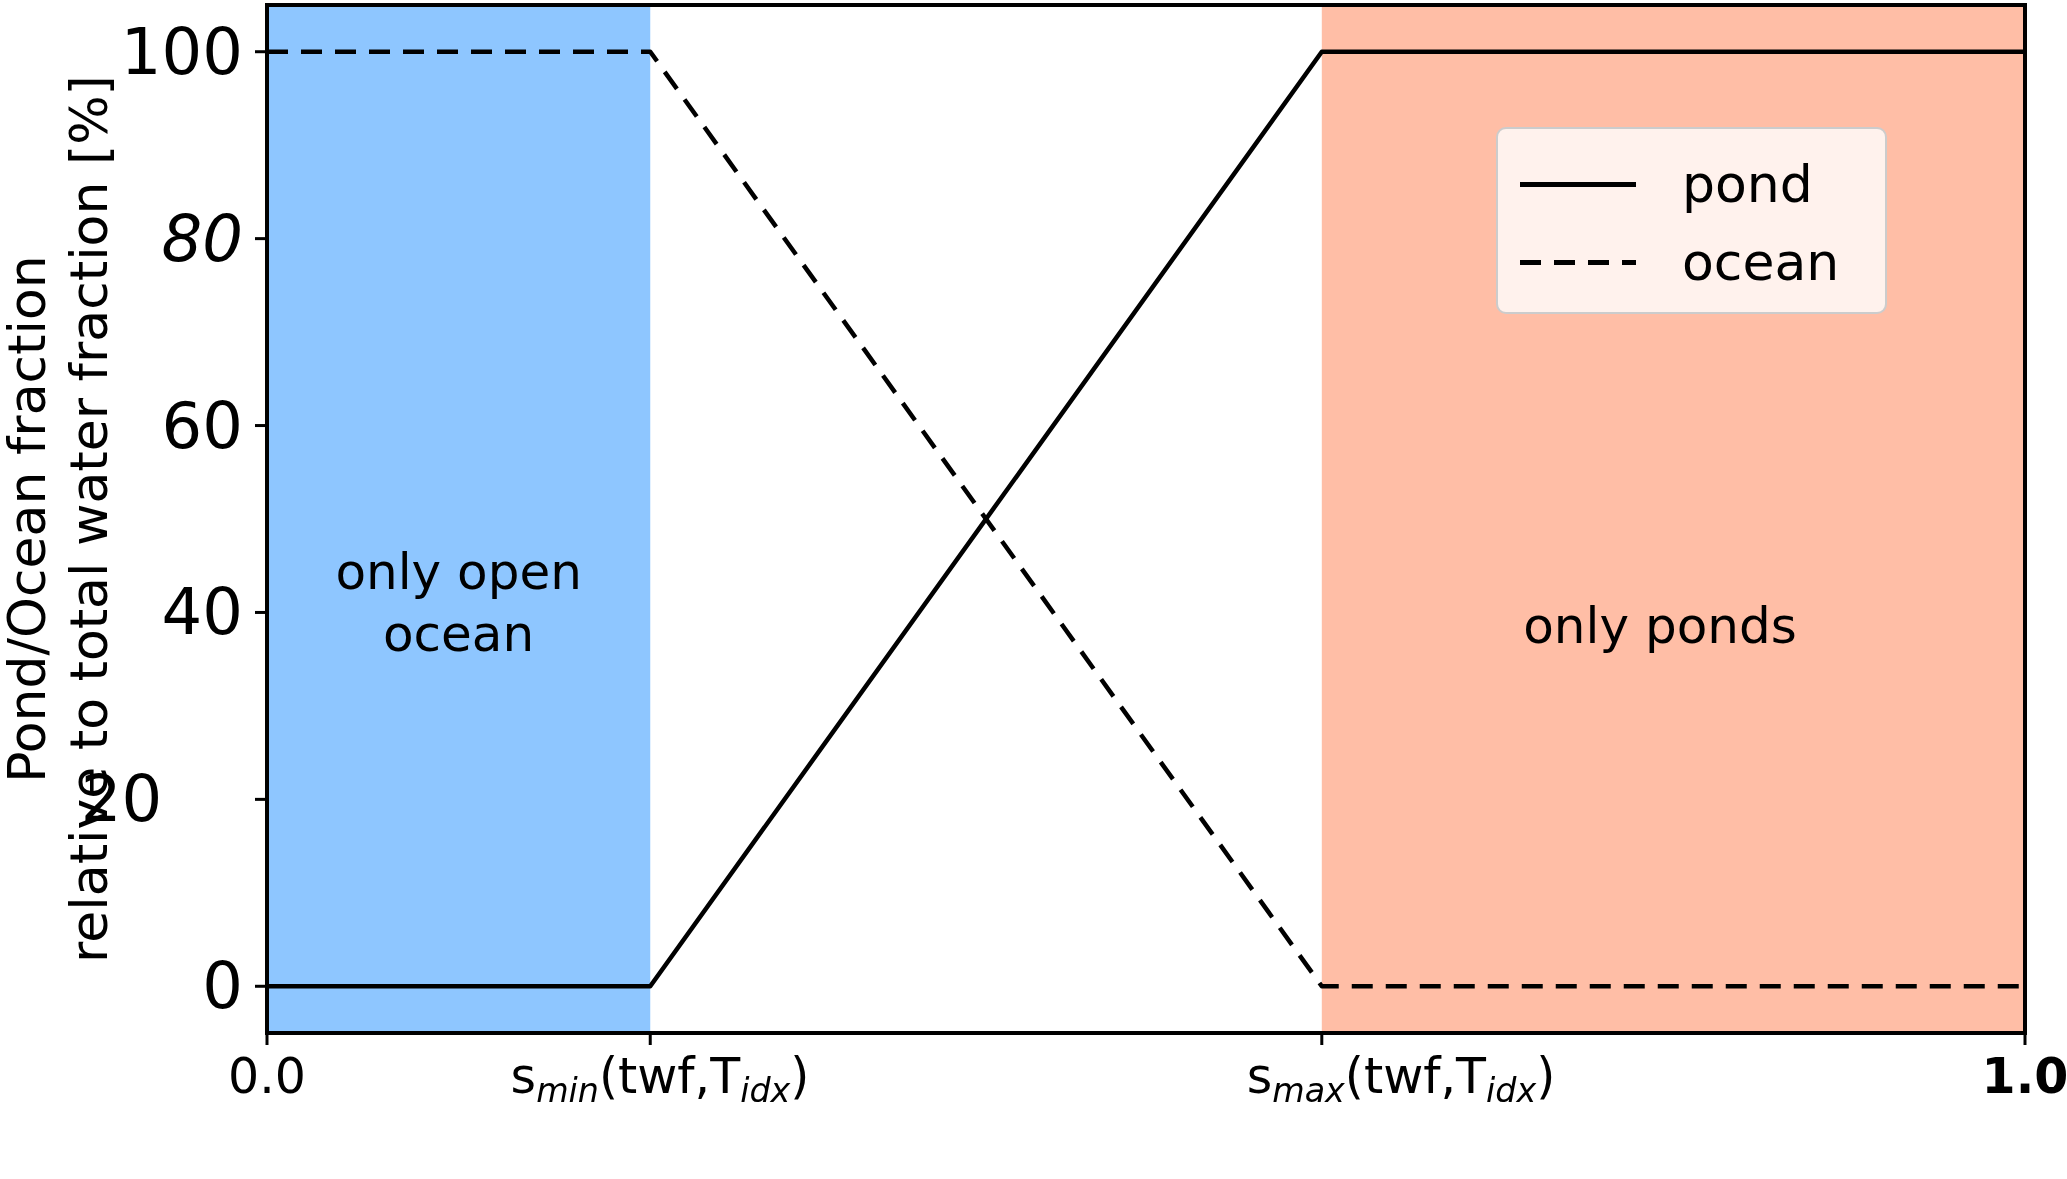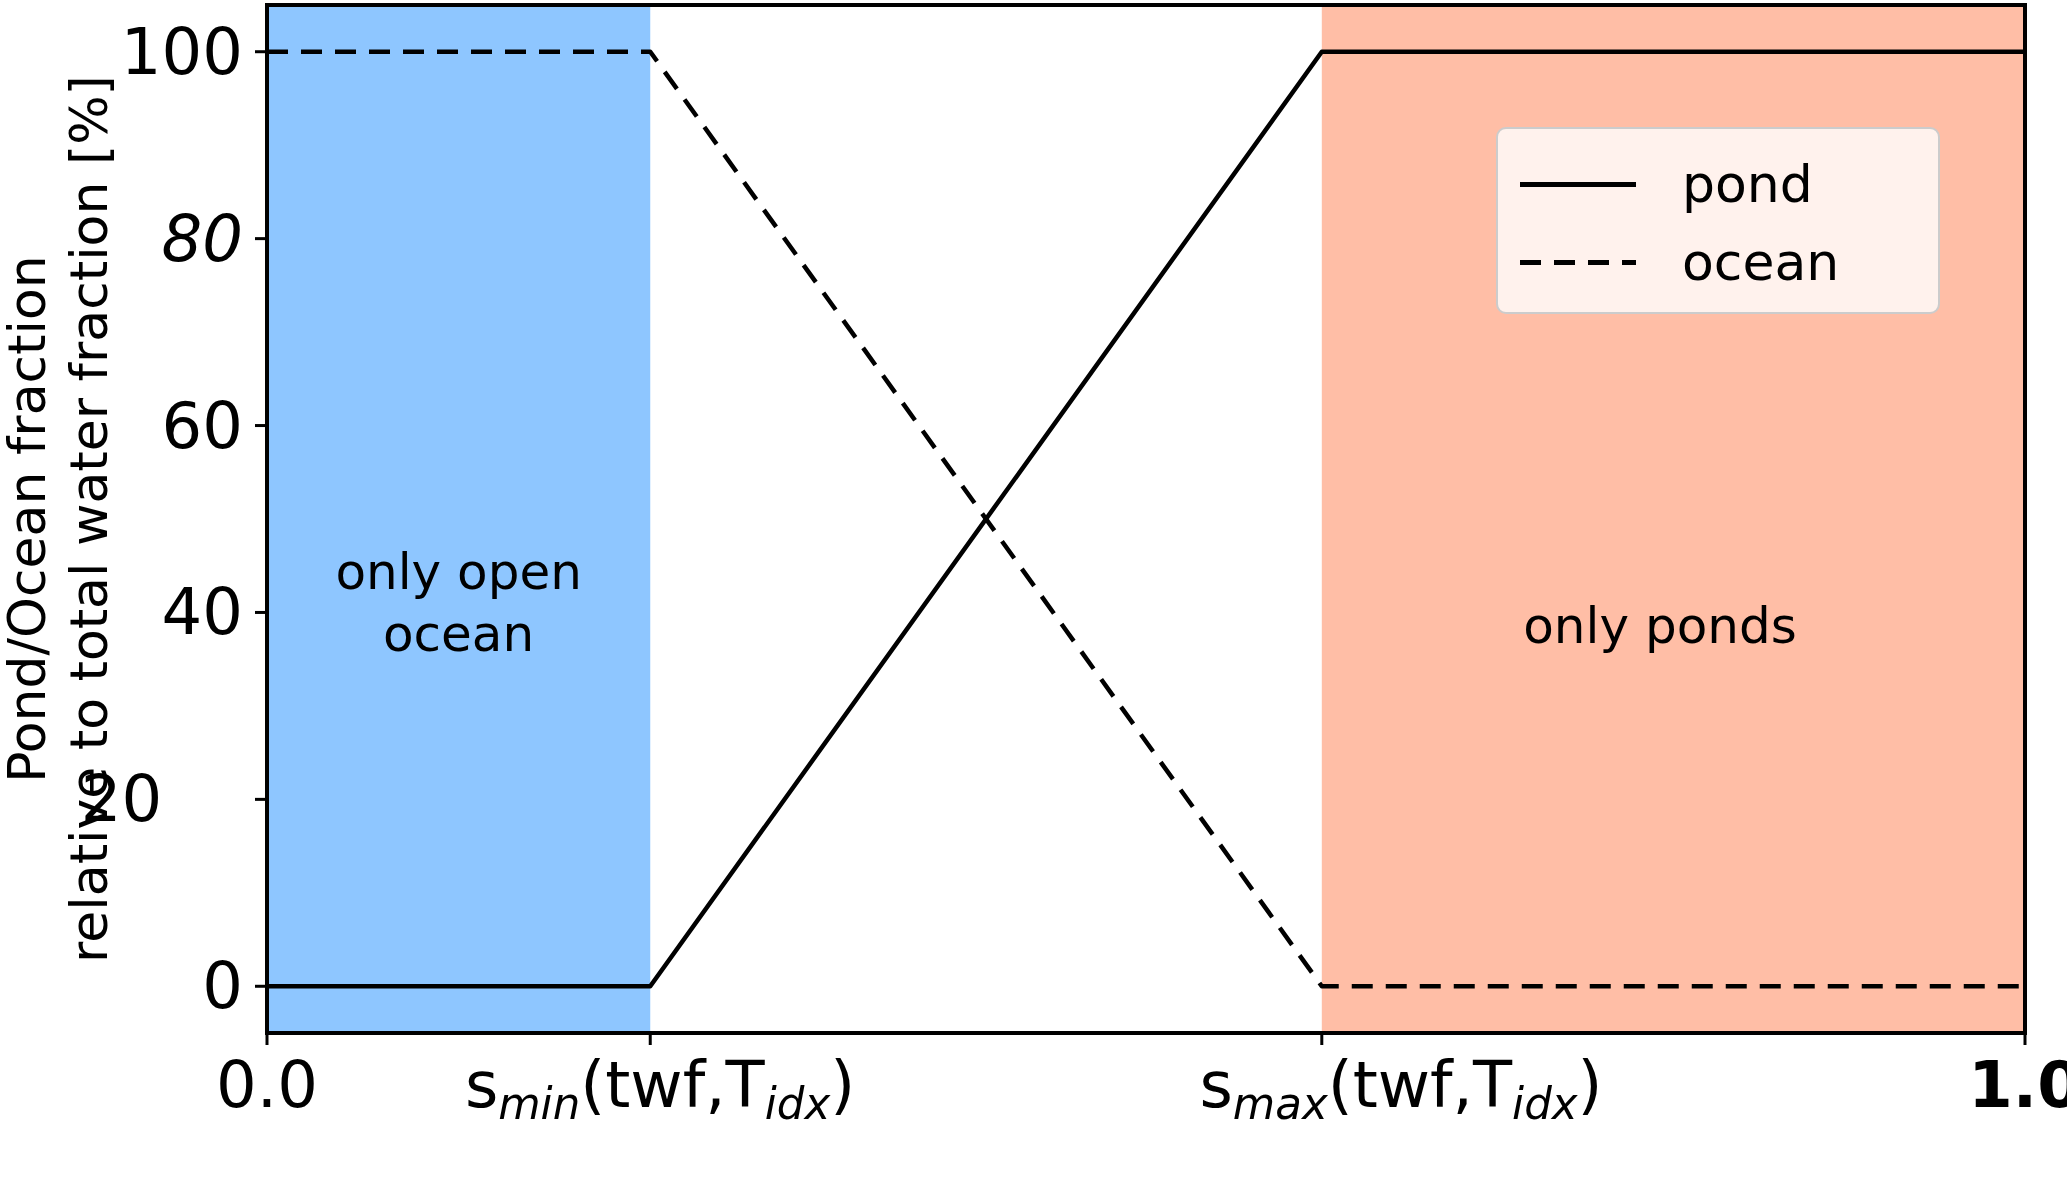--- a/index.html
+++ b/index.html
@@ -33,21 +33,21 @@
     left: 1146px;
     top: 1092px;
     transform: translateX(-50%);
     font-size: 54px;
     white-space: nowrap;
   }
 
   .x-tick-label {
     position: absolute;
     transform: translateX(-50%);
-    font-size: 64px;
+    font-size: 49px;
     white-space: nowrap;
     top: 1048px;
   }
   .y-tick-label {
     position: absolute;
     left: 0;
     width: 243px;
     text-align: right;
     transform: translateY(-50%);
     font-size: 64px;
@@ -62,21 +62,21 @@
     text-align: center;
     font-size: 50px;
     line-height: 62px;
     white-space: nowrap;
   }
 
   .legend {
     position: absolute;
     left: 1496px;
     top: 127px;
-    width: 444px;
+    width: 391px;
     height: 187px;
     box-sizing: border-box;
     background: #FFF2ED;
     border: 2px solid #CCCCCC;
     border-radius: 10px;
     padding: 24px 22px 0 22px;
   }
   .legend-row {
     display: flex;
     align-items: center;

